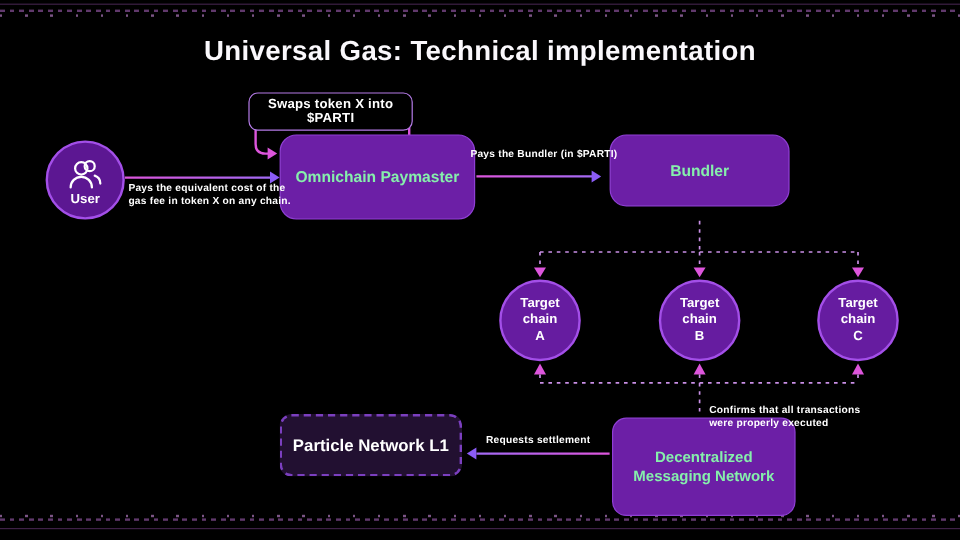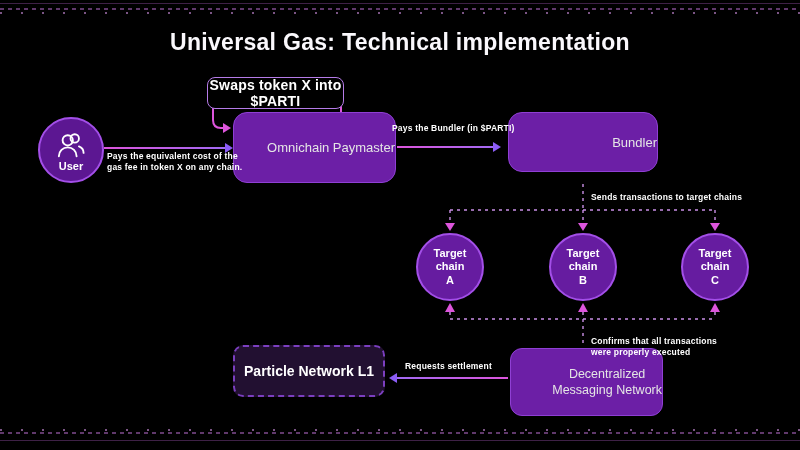--- a/index.html
+++ b/index.html
@@ -21,30 +21,30 @@
     position:absolute;top:29px;left:0;width:100%;text-align:center;
     font-size:23px;font-weight:700;letter-spacing:.3px;color:#faf8fc;
   }
 
   svg.connectors{position:absolute;inset:0;z-index:1;}
   .node{position:absolute;z-index:2;display:flex;align-items:center;justify-content:center;text-align:center;box-sizing:border-box;}
 
   .solid-box{
     background:var(--box-fill,#6c1fa6);
     border:1px solid var(--box-border,#8f3fd4);
-    border-radius:14px;font-weight:400;color:#e5e5e5;justify-content:flex-end;
+    border-radius:14px;font-weight:700;color:#86efac;
   }
   .paymaster{left:233px;top:112px;width:163px;height:71px;font-size:13px;}
   .bundler{left:508px;top:112px;width:150px;height:60px;font-size:13px;}
-  .dmn{left:510px;top:348px;width:153px;height:68px;border-radius:12px;font-size:12.5px;line-height:16px;white-space:pre-line;}
+  .dmn{left:510px;top:348px;width:153px;height:82px;border-radius:12px;font-size:12.5px;line-height:16px;white-space:pre-line;}
 
   .note-box{
     left:207px;top:77px;width:137px;height:32px;
     background:#000;border:1.5px solid var(--note-border,#b57be8);
-    border-radius:8px;font-size:14px;font-weight:700;letter-spacing:.2px;
+    border-radius:8px;font-size:11px;font-weight:700;letter-spacing:.2px;
   }
 
   .particle{
     left:233px;top:345px;width:152px;height:52px;
     background:var(--particle-fill,#221031);
     border:2px dashed var(--particle-border,#7b3fbf);
     border-radius:10px;font-size:14px;font-weight:700;
   }
 
   .circle-node{
@@ -201,17 +201,16 @@
 Messaging Network</span>
   </div>
 
   <div class="node particle">
     <span>Particle Network L1</span>
   </div>
 
   <div class="edge-label lbl-user-pays">Pays the equivalent cost of the
 gas fee in token X on any chain.</div>
   <div class="edge-label lbl-pays-bundler">Pays the Bundler (in $PARTI)</div>
-  <div class="edge-label lbl-sends">Sends transactions to target chains</div>
   <div class="edge-label lbl-confirms">Confirms that all transactions
 were properly executed</div>
   <div class="edge-label lbl-requests">Requests settlement</div>
 </div>
 
 </body></html>

